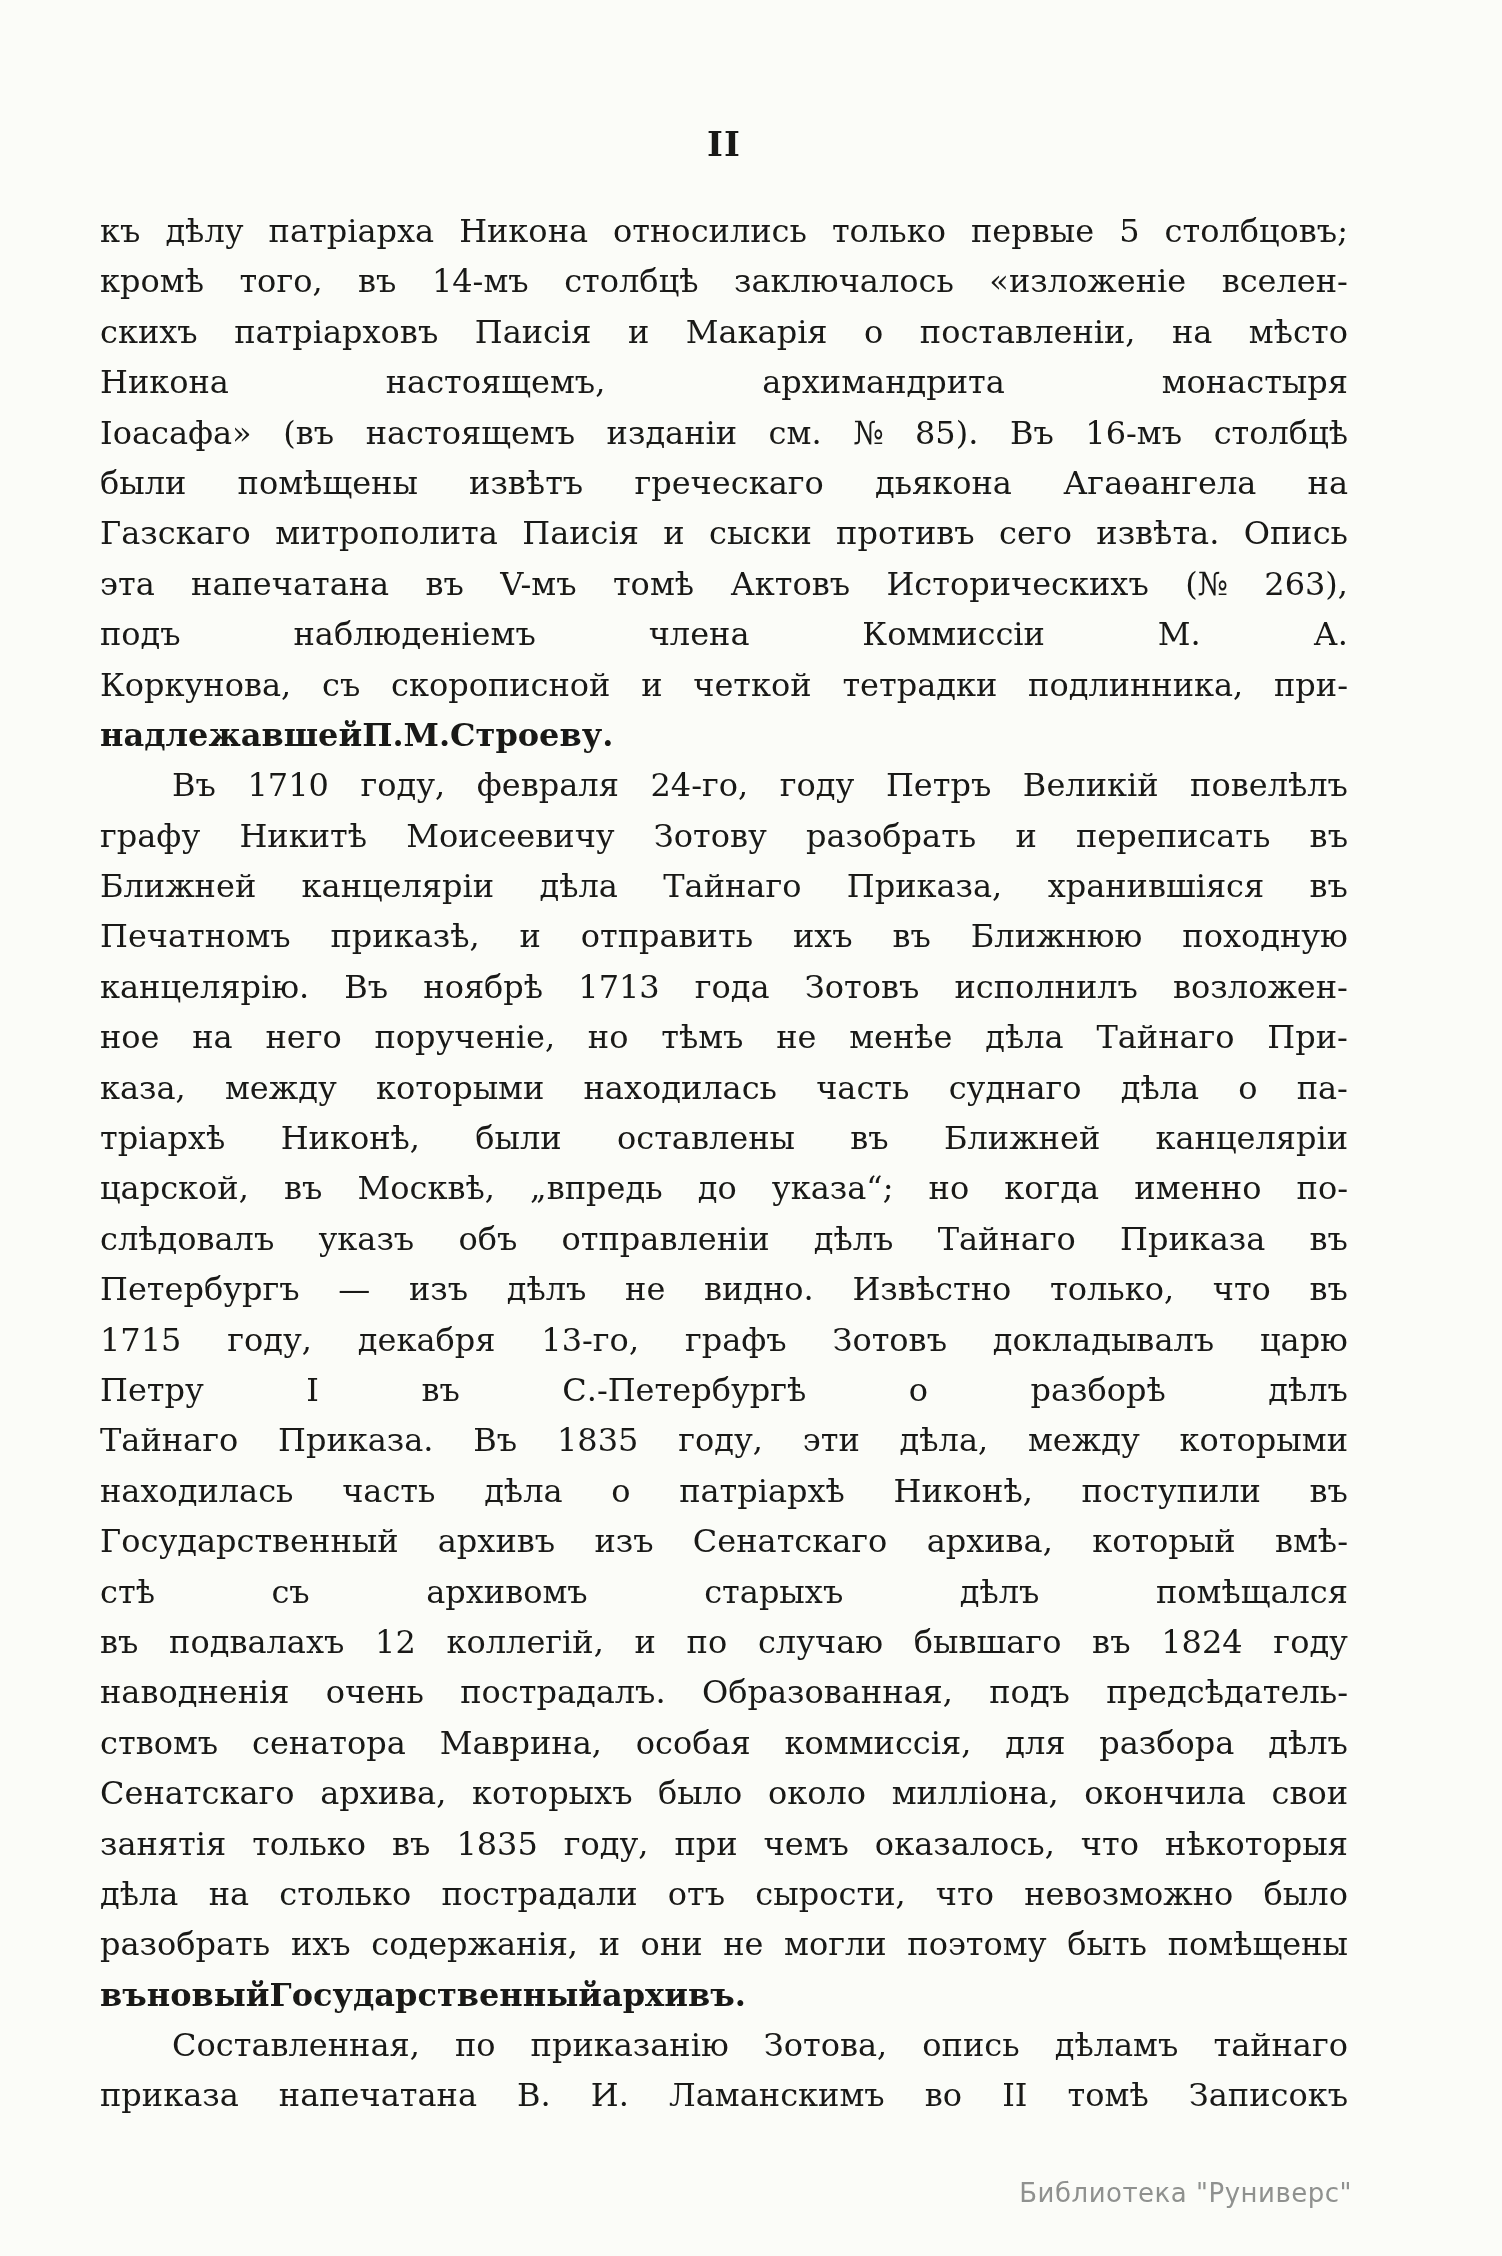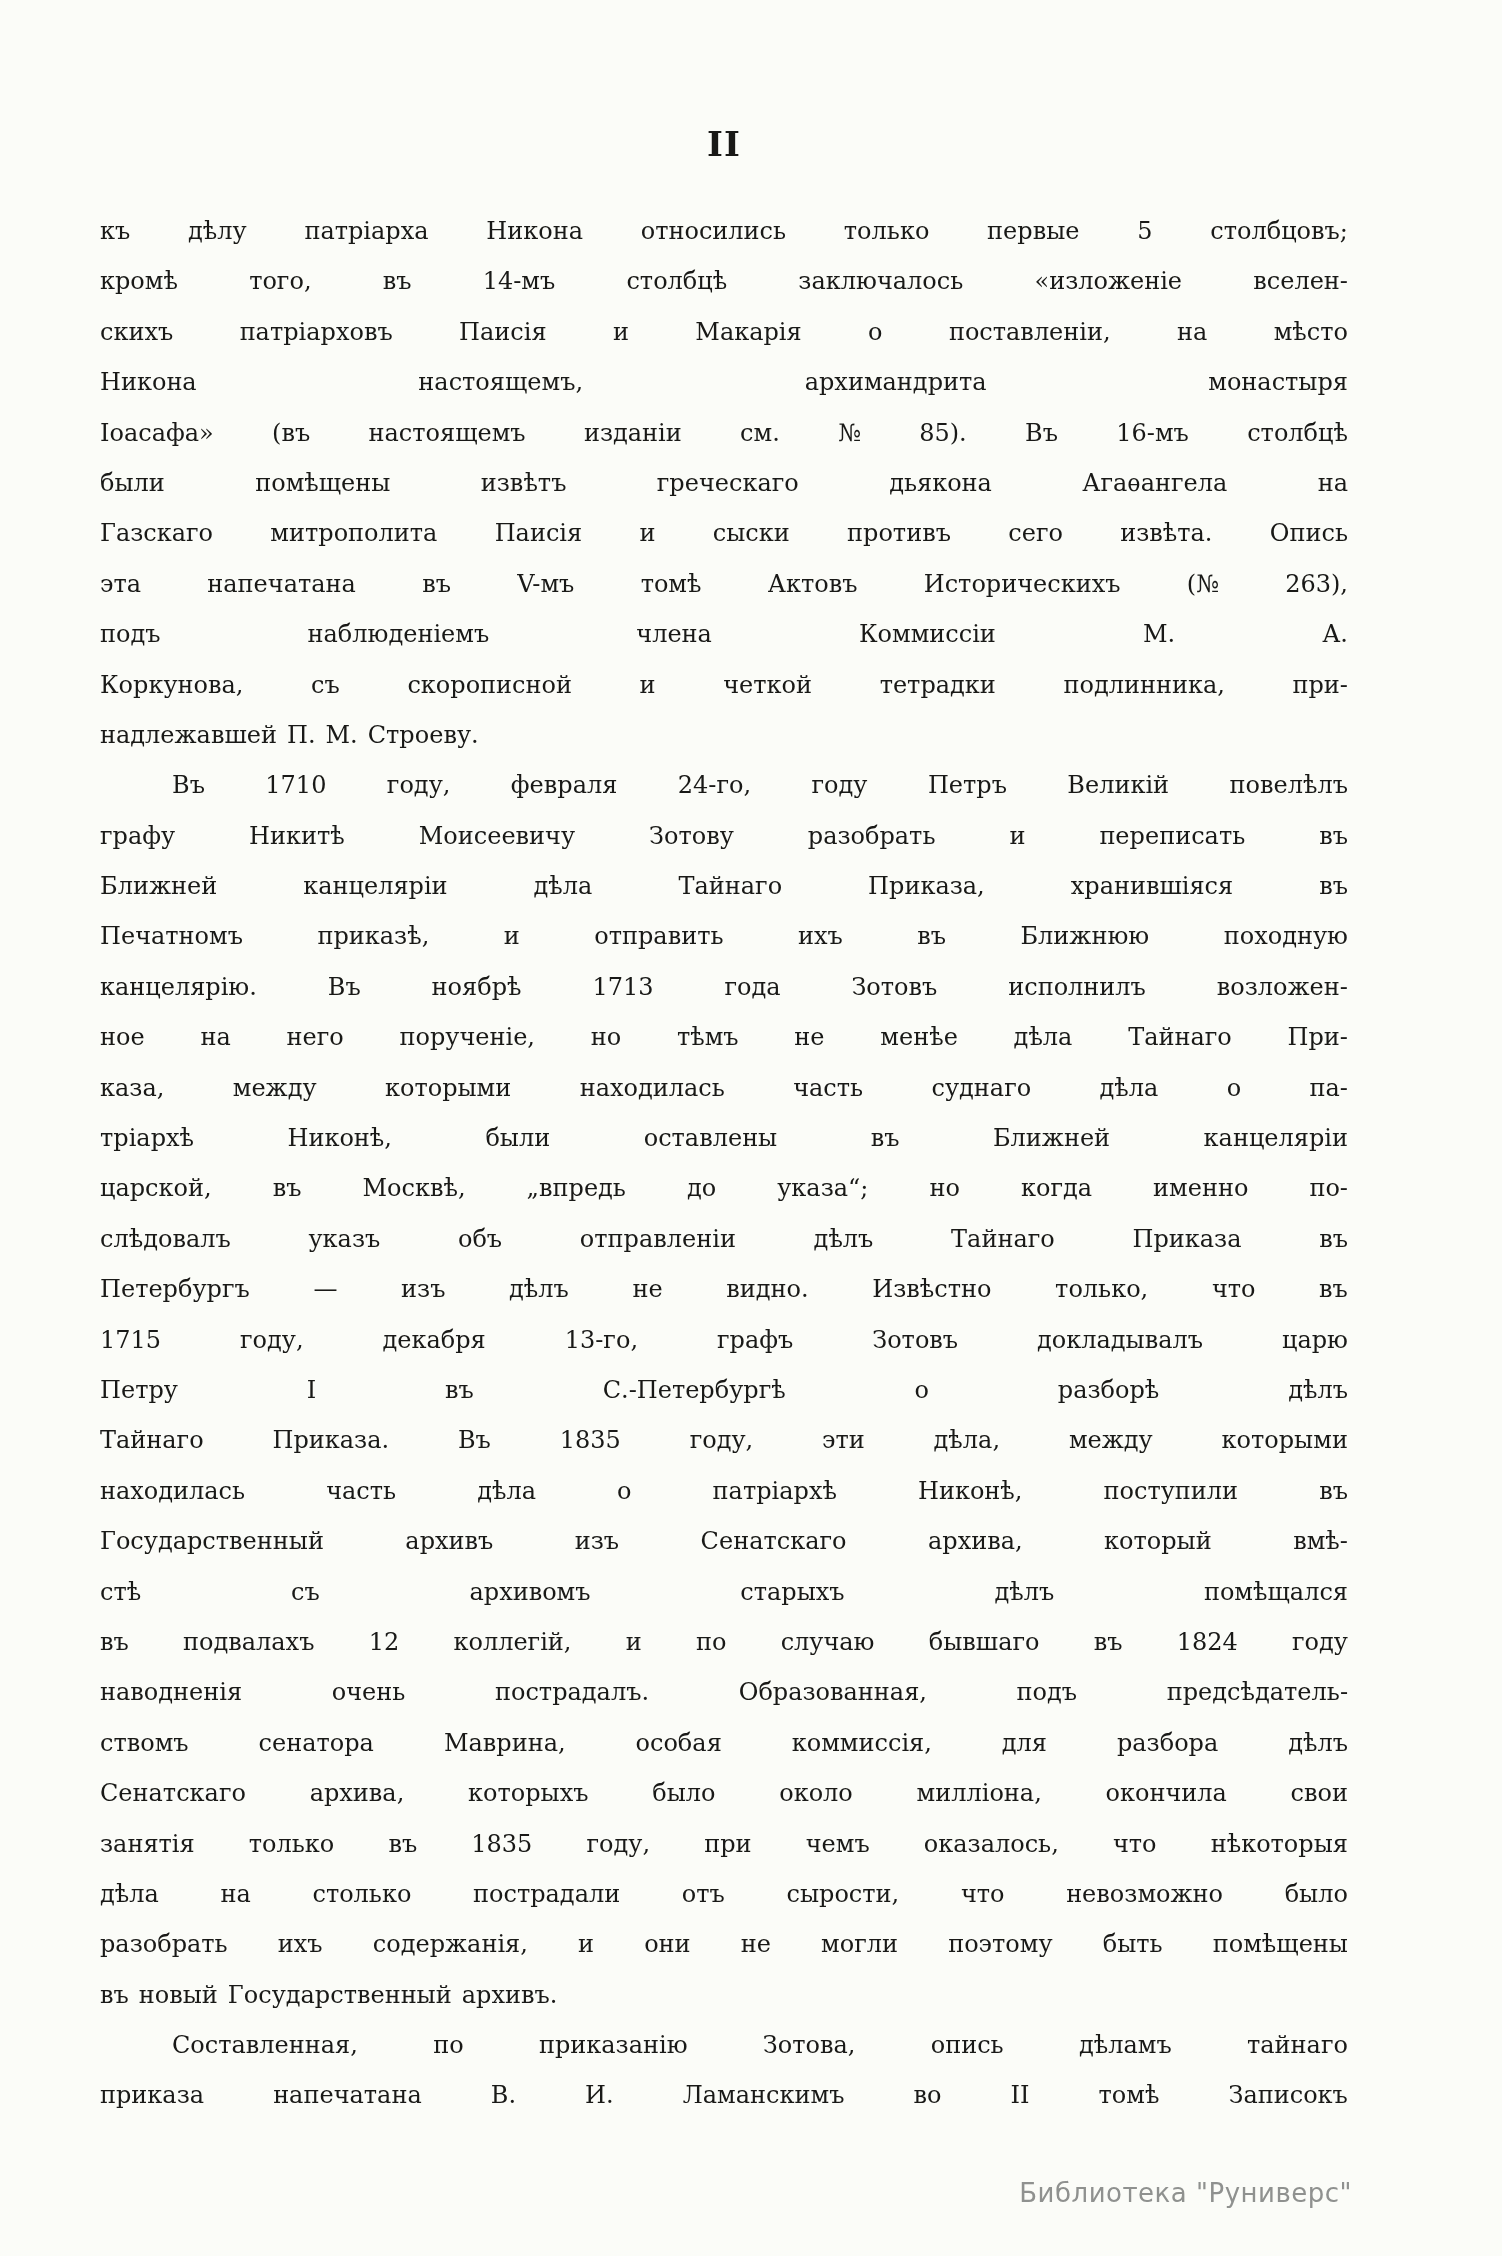--- a/index.html
+++ b/index.html
@@ -34,29 +34,29 @@
     position: absolute;
     top: 206px;
     left: 100px;
     width: 1248px;
   }
   .line {
     display: flex;
     justify-content: space-between;
     height: 50.4px;
     line-height: 50.4px;
-    font-size: 24px;
+    font-size: 32px;
     white-space: nowrap;
   }
   .line.indent {
     padding-left: 72px;
   }
   .line.flush {
     justify-content: flex-start;
-    column-gap: 10px;
+    font-weight: bold;
   }
   .line span {
     display: block;
   }
   .watermark {
     position: absolute;
     top: 2178px;
     right: 150px;
     font-family: "DejaVu Sans", "Liberation Sans", sans-serif;
     font-size: 26px;

